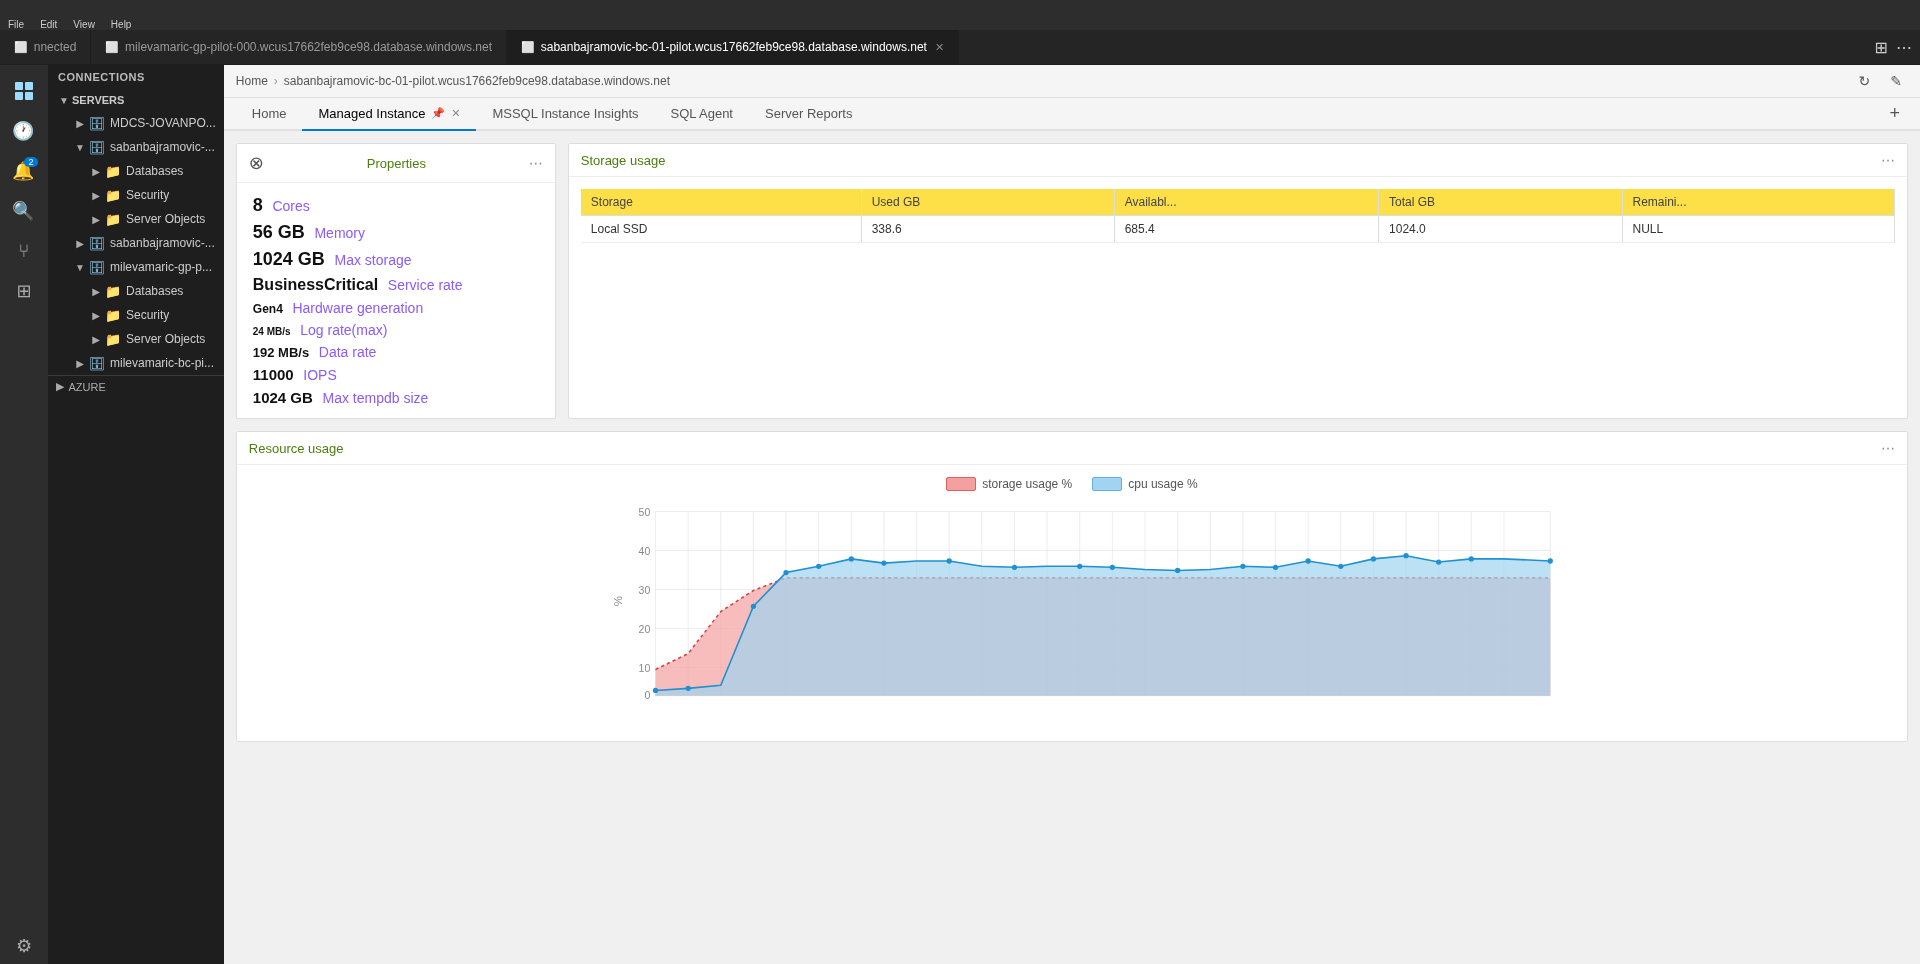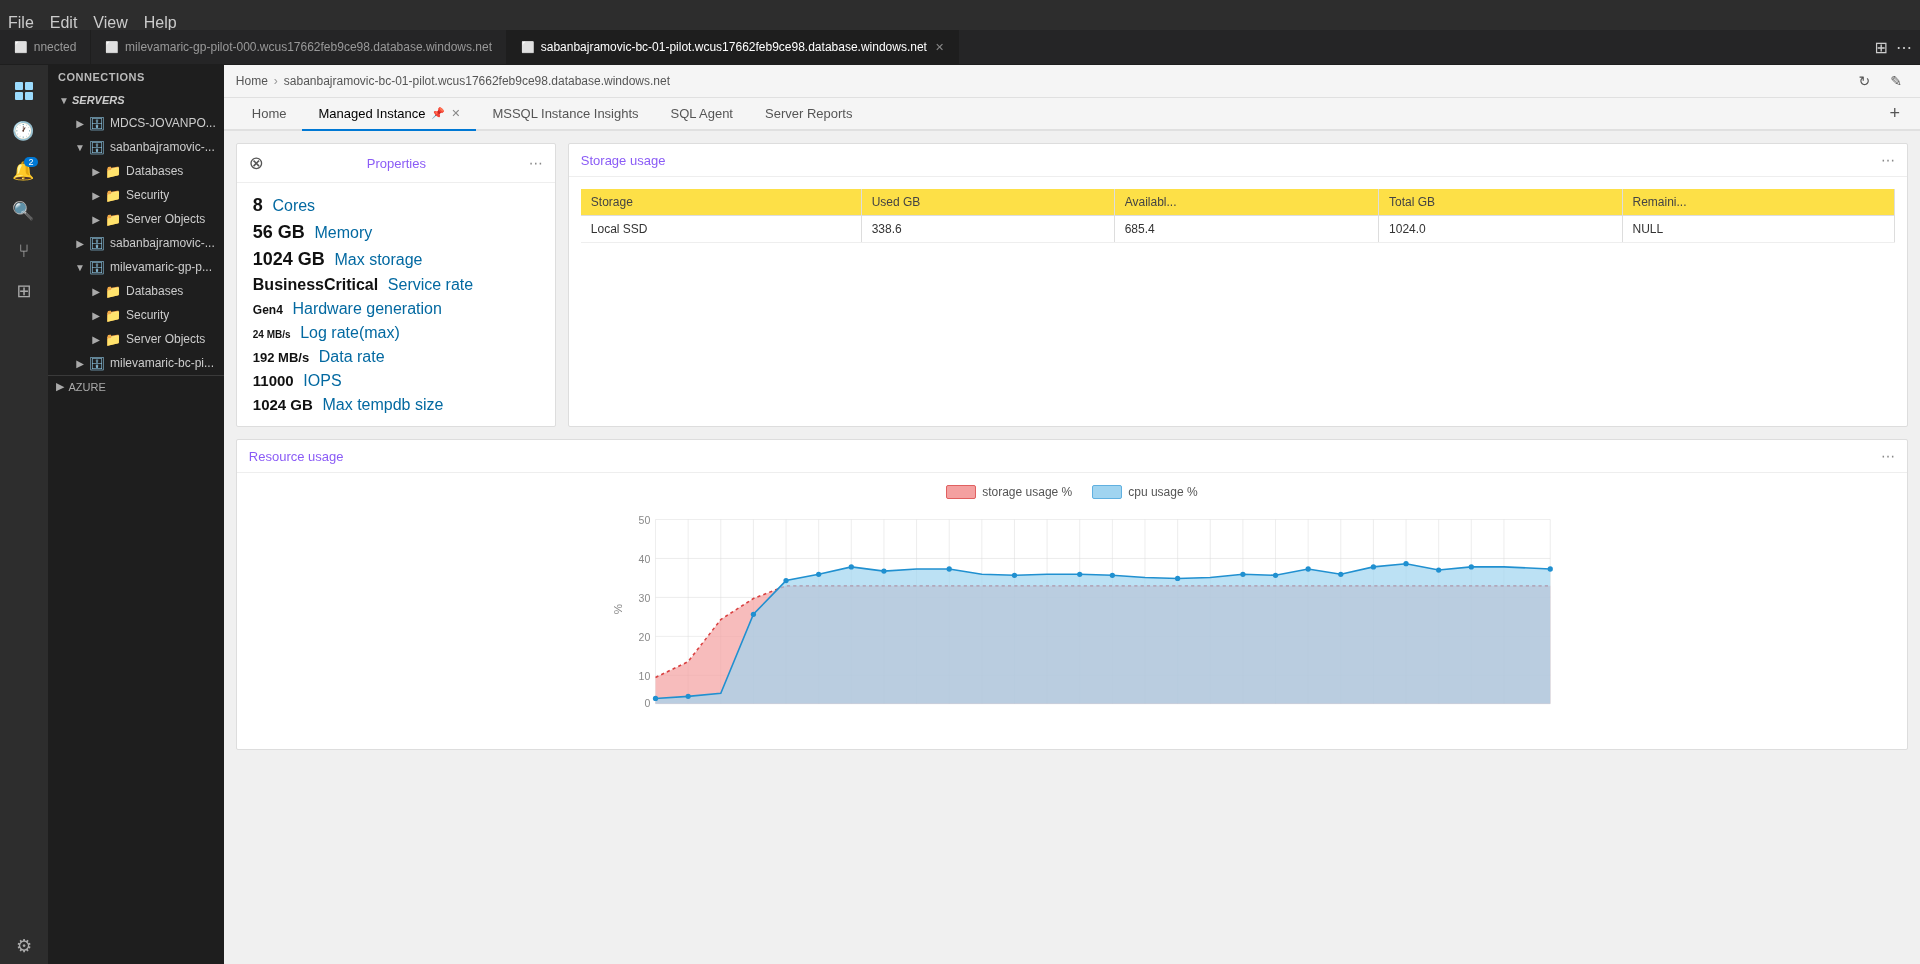--- a/index.html
+++ b/index.html
@@ -1,19 +1,19 @@
 <!DOCTYPE html>
 <html><head>
   <meta charset="utf-8">
   <style>
     * { box-sizing: border-box; margin: 0; padding: 0; }
     body { font-family: 'Segoe UI', sans-serif; font-size: 13px; background: #1e1e1e; color: #ccc; display: flex; flex-direction: column; height: 964px; overflow: hidden; }
 
     
-    .menu-bar { display: flex; align-items: flex-start; background: #2d2d2d; height: 30px; padding: 14px 8px; gap: 16px; font-size: 16px; color: #ccc; flex-shrink: 0; }
+    .menu-bar { display: flex; align-items: flex-end; background: #2d2d2d; height: 30px; padding: 0 8px; gap: 16px; font-size: 10px; color: #ccc; flex-shrink: 0; }
     .menu-bar span { cursor: pointer; }
 
     
     .conn-tab-bar { display: flex; align-items: center; background: #252526; height: 35px; flex-shrink: 0; border-bottom: 1px solid #1e1e1e; }
     .conn-tab { display: flex; align-items: center; padding: 0 14px; height: 100%; font-size: 12px; color: #999; cursor: pointer; border-right: 1px solid #1e1e1e; white-space: nowrap; }
     .conn-tab.active { background: #1e1e1e; color: #fff; }
     .conn-tab .tab-icon { margin-right: 6px; font-size: 11px; color: #888; }
     .conn-tab .close-btn { margin-left: 8px; font-size: 11px; color: #888; }
     .conn-tab-actions { margin-left: auto; display: flex; align-items: center; padding: 0 8px; gap: 8px; }
 
@@ -51,28 +51,28 @@
     .inner-tab .tab-pin { font-size: 11px; color: #888; }
     .inner-tab .tab-close { font-size: 11px; color: #888; }
     .inner-tab-add { margin-left: auto; background: none; border: none; font-size: 18px; color: #555; cursor: pointer; padding: 4px 8px; }
 
     
     .main-panel { flex: 1; overflow-y: auto; padding: 12px; display: flex; flex-direction: column; gap: 12px; background: #f0f0f0; }
 
     
     .card { background: #fff; border: 1px solid #ddd; border-radius: 2px; }
     .card-header { display: flex; align-items: center; justify-content: space-between; padding: 8px 12px; border-bottom: 1px solid #eee; }
-    .card-title { font-size: 13px; font-weight: 500; color: #8b5cf6; }
+    .card-title { font-size: 13px; font-weight: 500; color: #4d7c0f; }
     .card-more { color: #888; cursor: pointer; font-size: 14px; }
 
     
     .properties-grid { padding: 12px 16px; display: flex; flex-direction: column; gap: 6px; }
     .prop-row { font-size: 13px; color: #333; }
     .prop-value { font-size: 18px; font-weight: 600; color: #111; }
-    .prop-label { font-size: 16px; color: #0369a1; margin-left: 6px; }
+    .prop-label { font-size: 14px; color: #8b5cf6; margin-left: 6px; }
 
     
     .top-row { display: flex; gap: 12px; }
     .properties-card { flex: 0 0 320px; }
     .storage-card { flex: 1; }
 
     
     .data-table { width: 100%; border-collapse: collapse; font-size: 12px; }
     .data-table th { padding: 6px 10px; background: #fde047; border-bottom: 1px solid #ddd; border-right: 1px solid #ddd; text-align: left; color: #444; font-weight: 500; }
     .data-table td { padding: 6px 10px; border-bottom: 1px solid #eee; border-right: 1px solid #ddd; color: #333; }
@@ -142,21 +142,21 @@
       <div class="sidebar-icon-btn">⑂</div>
       <div class="sidebar-icon-btn">⊞</div>
       <div class="sidebar-icon-btn" style="margin-top:auto;">⚙</div>
     </div>
 
     <div class="sidebar-content">
       <div class="sidebar-section-header">CONNECTIONS</div>
 
       <div class="tree-item">
         <span class="tree-arrow">▼</span>
-        <span class="tree-label" style="font-weight:600;font-size:11px;text-transform:uppercase;font-style:italic;">SERVERS</span>
+        <span class="tree-label" style="font-weight:600;font-size:11px;text-transform:uppercase;">SERVERS</span>
       </div>
 
       <div class="tree-item tree-indent-1">
         <span class="tree-arrow">▶</span>
         <span class="tree-icon server-icon">🗄</span>
         <span class="tree-label">MDCS-JOVANPO...</span>
       </div>
 
       <div class="tree-item tree-indent-1">
         <span class="tree-arrow">▼</span>

